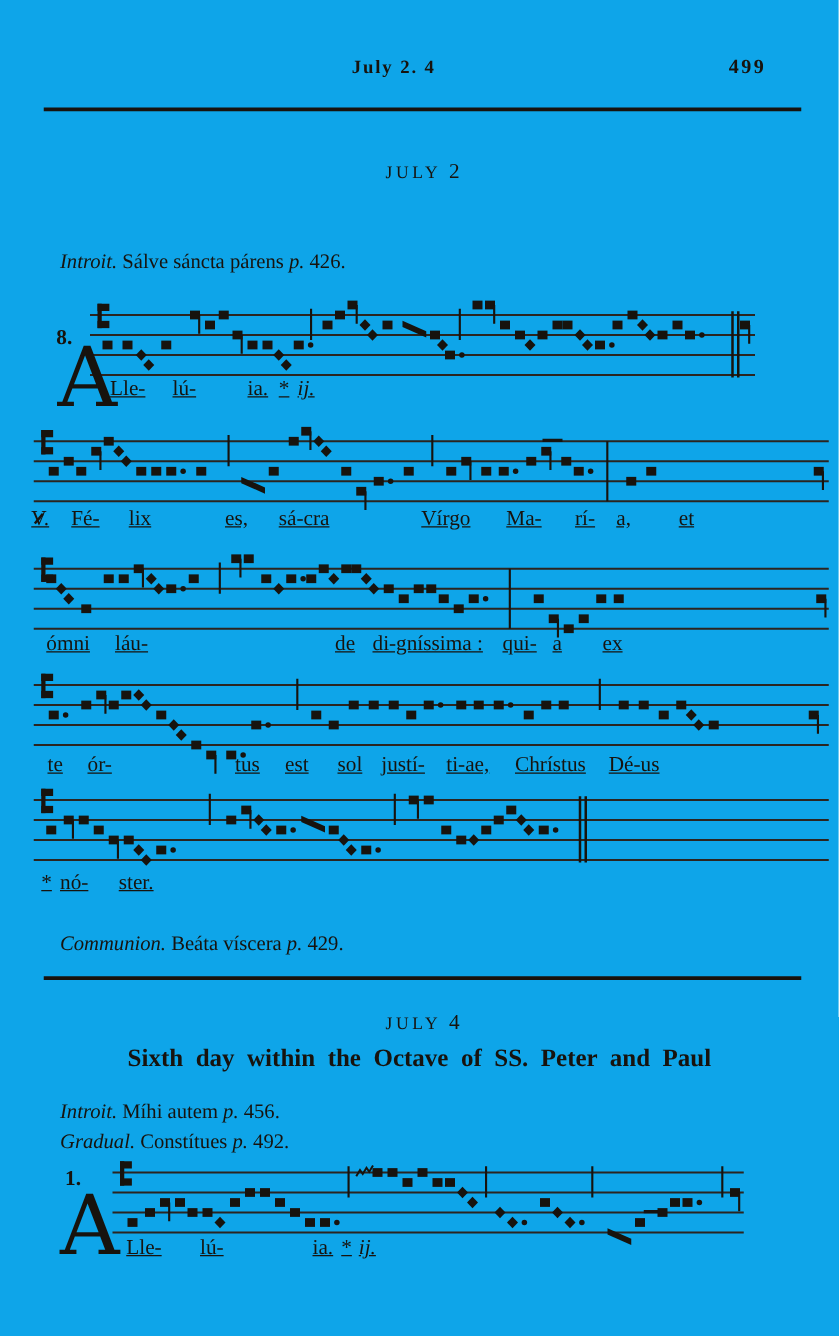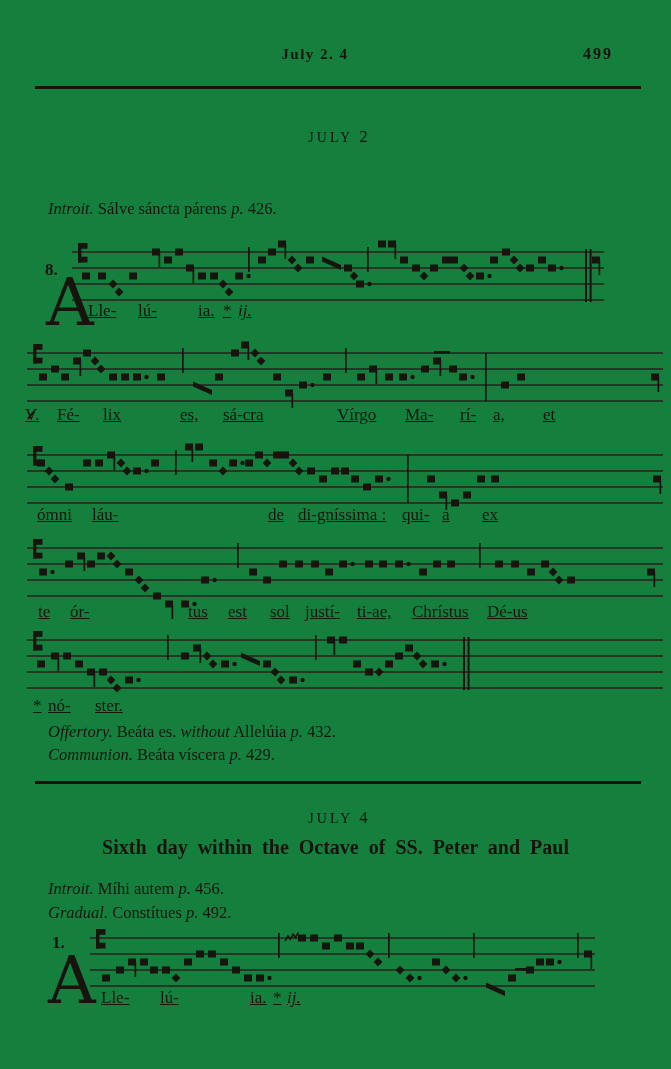--- a/index.html
+++ b/index.html
@@ -1,16 +1,16 @@
 <!DOCTYPE html>
 <html><head>
 <meta charset="utf-8">
 <style>
   html,body{margin:0;padding:0;background:#ffffff;}
-  .page{position:relative;width:671px;height:1069px;background:#15803d;
+  .page{position:relative;width:671px;height:1069px;background:#0ea5e9;
         font-family:"Liberation Serif",serif;color:#17130e;overflow:hidden;}
   .rh-title{position:absolute;top:46px;left:0;width:630px;text-align:center;
             font-weight:bold;font-size:15px;letter-spacing:1.5px;}
   .rh-page{position:absolute;top:45px;right:58px;font-weight:bold;font-size:16px;letter-spacing:2px;}
   .rule{position:absolute;left:35px;width:606px;background:#17130e;}
   .rule1{top:86px;height:3px;}
   .rule2{top:781px;height:2.5px;}
   .dayhead{position:absolute;left:35px;width:606px;text-align:center;}
   #dayhead1{top:127px;}
   #dayhead2{top:808px;}
@@ -390,21 +390,20 @@
         <rect x="436" y="7" width="2" height="53" fill="#17130e"></rect>
         <rect x="440.6" y="7" width="2" height="53" fill="#17130e"></rect>
       </svg>
       <div class="lyrics">
         <span style="left: 6px;">*</span>
         <span style="left: 21px;">nó-</span>
         <span style="left: 68px;">ster.</span>
       </div>
     </div>
 
-  <div class="rubric" id="rubric-o2"><span class="it">Offertory.</span><span> Beáta es. </span><span class="it">without</span><span> Allelúia </span><span class="it">p.</span><span> 432.</span></div>
   <div class="rubric" id="rubric-c2"><span class="it">Communion.</span><span> Beáta víscera </span><span class="it">p.</span><span> 429.</span></div>
 
   <div class="rule rule2"></div>
 
   <div class="dayhead" id="dayhead2">
     <span class="dayword">July</span><span class="daynum">4</span>
   </div>
   <div class="feast-title" id="title2">Sixth day within the Octave of SS. Peter and Paul</div>
 
   <div class="rubric" id="rubric-i4"><span class="it">Introit.</span><span> Míhi autem </span><span class="it">p.</span><span> 456.</span></div>

